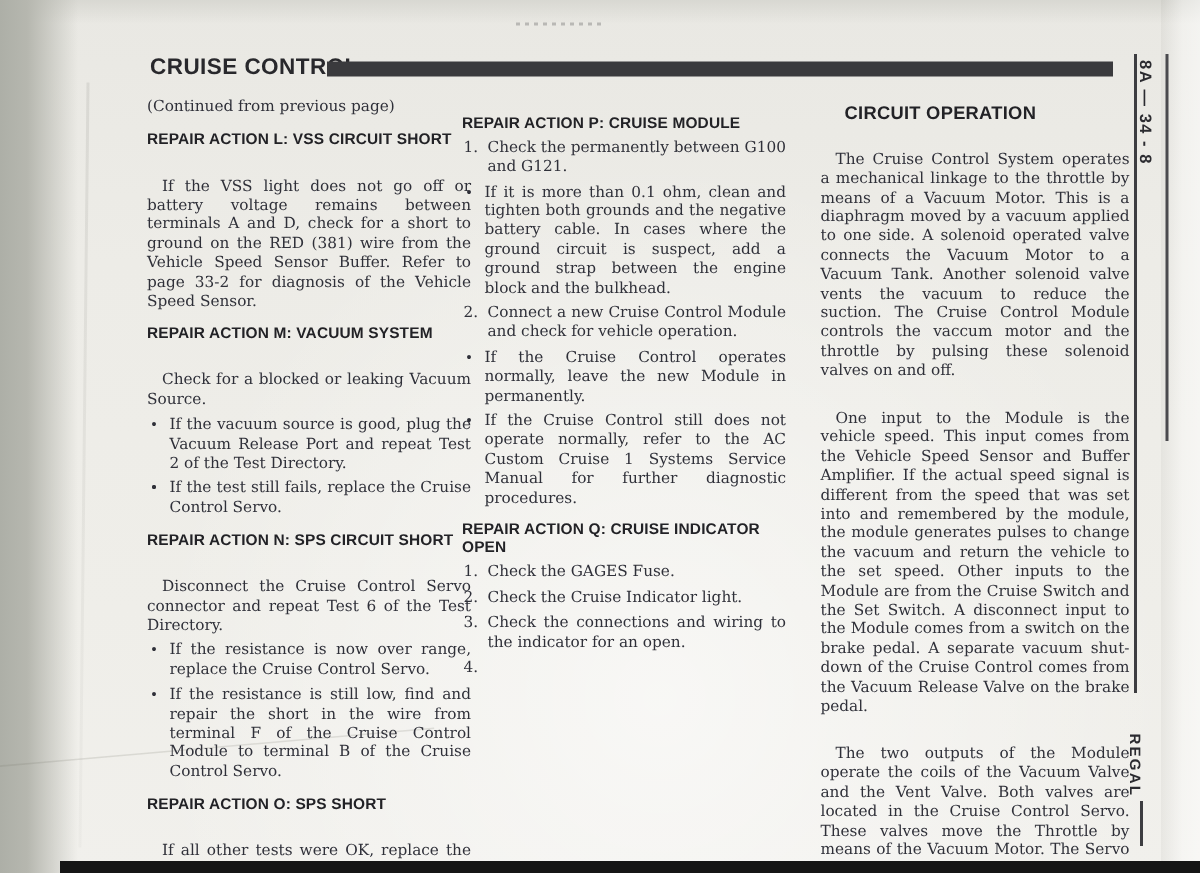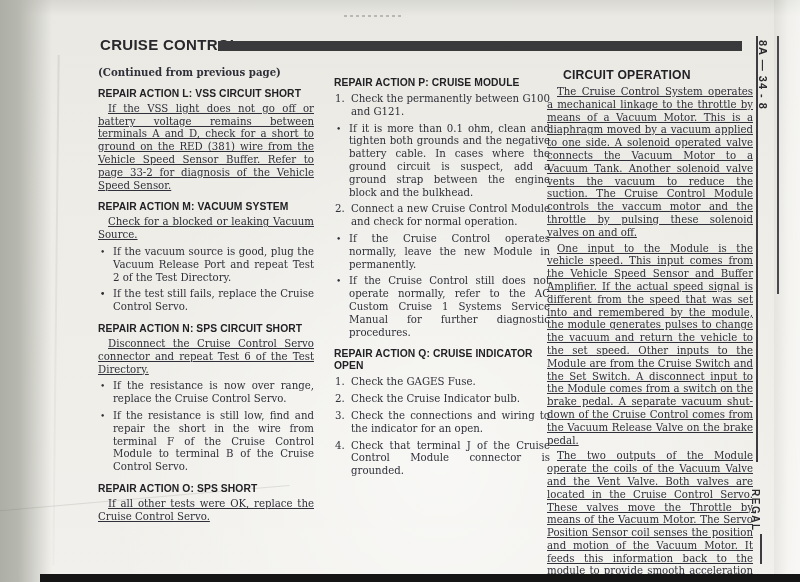--- a/index.html
+++ b/index.html
@@ -54,25 +54,25 @@
     position:absolute;left:218px;top:41px;width:524px;height:10px;
     background:#3a3a3d;
   }
   
   .col{
     position:absolute;top:66px;width:216px;
     font-size:10.2px;line-height:12.8px;color:#2f3039;
     text-align:justify;
   }
   .col1{left:98px;}
-  .col2{left:334px;top:68px;}
+  .col2{left:308px;top:68px;}
   .col3{left:547px;top:68px;width:206px;}
   .blk{margin:0;}
-  .plain{margin-top:0;font-weight:bold;}
-  .para{text-indent:10px;margin-top:3px;text-decoration:underline;}
+  .plain{margin-top:0;}
+  .para{text-indent:10px;margin-top:19px;}
   .heading{
     font-family:"Liberation Sans", sans-serif;font-weight:bold;
     font-size:10.3px;line-height:12px;letter-spacing:0.1px;color:#222226;
     margin:9px 0 3px;text-align:left;
   }
   .heading2{
     font-family:"Liberation Sans", sans-serif;font-weight:bold;
     font-size:12.2px;line-height:14px;letter-spacing:0.2px;color:#222226;
     margin:0 16px 4px;text-align:left;
   }
@@ -124,28 +124,28 @@
       <div class="blk para">Disconnect the Cruise Control Servo connector and repeat Test 6 of the Test Directory.</div>
       <div class="blk bullet"><span class="marker">•</span><span class="txt">If the resistance is now over range, replace the Cruise Control Servo.</span></div>
       <div class="blk bullet"><span class="marker">•</span><span class="txt">If the resistance is still low, find and repair the short in the wire from terminal F of the Cruise Control Module to terminal B of the Cruise Control Servo.</span></div>
       <div class="blk heading">REPAIR ACTION O: SPS SHORT</div>
       <div class="blk para">If all other tests were OK, replace the Cruise Control Servo.</div>
     </div>
   <div class="col col2">
       <div class="blk heading">REPAIR ACTION P: CRUISE MODULE</div>
       <div class="blk num"><span class="marker">1.</span><span class="txt">Check the permanently between G100 and G121.</span></div>
       <div class="blk bullet"><span class="marker">•</span><span class="txt">If it is more than 0.1 ohm, clean and tighten both grounds and the negative battery cable. In cases where the ground circuit is suspect, add a ground strap between the engine block and the bulkhead.</span></div>
-      <div class="blk num"><span class="marker">2.</span><span class="txt">Connect a new Cruise Control Module and check for normal operation.</span></div>
+      <div class="blk num"><span class="marker">2.</span><span class="txt">Connect a new Cruise Control Module and check for vehicle operation.</span></div>
       <div class="blk bullet"><span class="marker">•</span><span class="txt">If the Cruise Control operates normally, leave the new Module in permanently.</span></div>
       <div class="blk bullet"><span class="marker">•</span><span class="txt">If the Cruise Control still does not operate normally, refer to the AC Custom Cruise 1 Systems Service Manual for further diagnostic procedures.</span></div>
       <div class="blk heading">REPAIR ACTION Q: CRUISE INDICATOR OPEN</div>
       <div class="blk num"><span class="marker">1.</span><span class="txt">Check the GAGES Fuse.</span></div>
-      <div class="blk num"><span class="marker">2.</span><span class="txt">Check the Cruise Indicator bulb.</span></div>
+      <div class="blk num"><span class="marker">2.</span><span class="txt">Check the Cruise Indicator light.</span></div>
       <div class="blk num"><span class="marker">3.</span><span class="txt">Check the connections and wiring to the indicator for an open.</span></div>
-      <div class="blk num"><span class="marker">4.</span><span class="txt">Check that terminal J of the Cruise Control Module connector is grounded.</span></div>
+      <div class="blk num"><span class="marker">4.</span></div>
     </div>
   <div class="col col3">
       <div class="blk heading2">CIRCUIT OPERATION</div>
       <div class="blk para">The Cruise Control System operates a mechanical linkage to the throttle by means of a Vacuum Motor. This is a diaphragm moved by a vacuum applied to one side. A solenoid operated valve connects the Vacuum Motor to a Vacuum Tank. Another solenoid valve vents the vacuum to reduce the suction. The Cruise Control Module controls the vaccum motor and the throttle by pulsing these solenoid valves on and off.</div>
       <div class="blk para">One input to the Module is the vehicle speed. This input comes from the Vehicle Speed Sensor and Buffer Amplifier. If the actual speed signal is different from the speed that was set into and remembered by the module, the module generates pulses to change the vacuum and return the vehicle to the set speed. Other inputs to the Module are from the Cruise Switch and the Set Switch. A disconnect input to the Module comes from a switch on the brake pedal. A separate vacuum shut-down of the Cruise Control comes from the Vacuum Release Valve on the brake pedal.</div>
       <div class="blk para">The two outputs of the Module operate the coils of the Vacuum Valve and the Vent Valve. Both valves are located in the Cruise Control Servo. These valves move the Throttle by means of the Vacuum Motor. The Servo Position Sensor coil senses the position and motion of the Vacuum Motor. It feeds this information back to the module to provide smooth acceleration while the vehicle is in Cruise Control.</div>
     </div>
 
   <div class="rule-a"></div>
   <div class="rule-b"></div>

